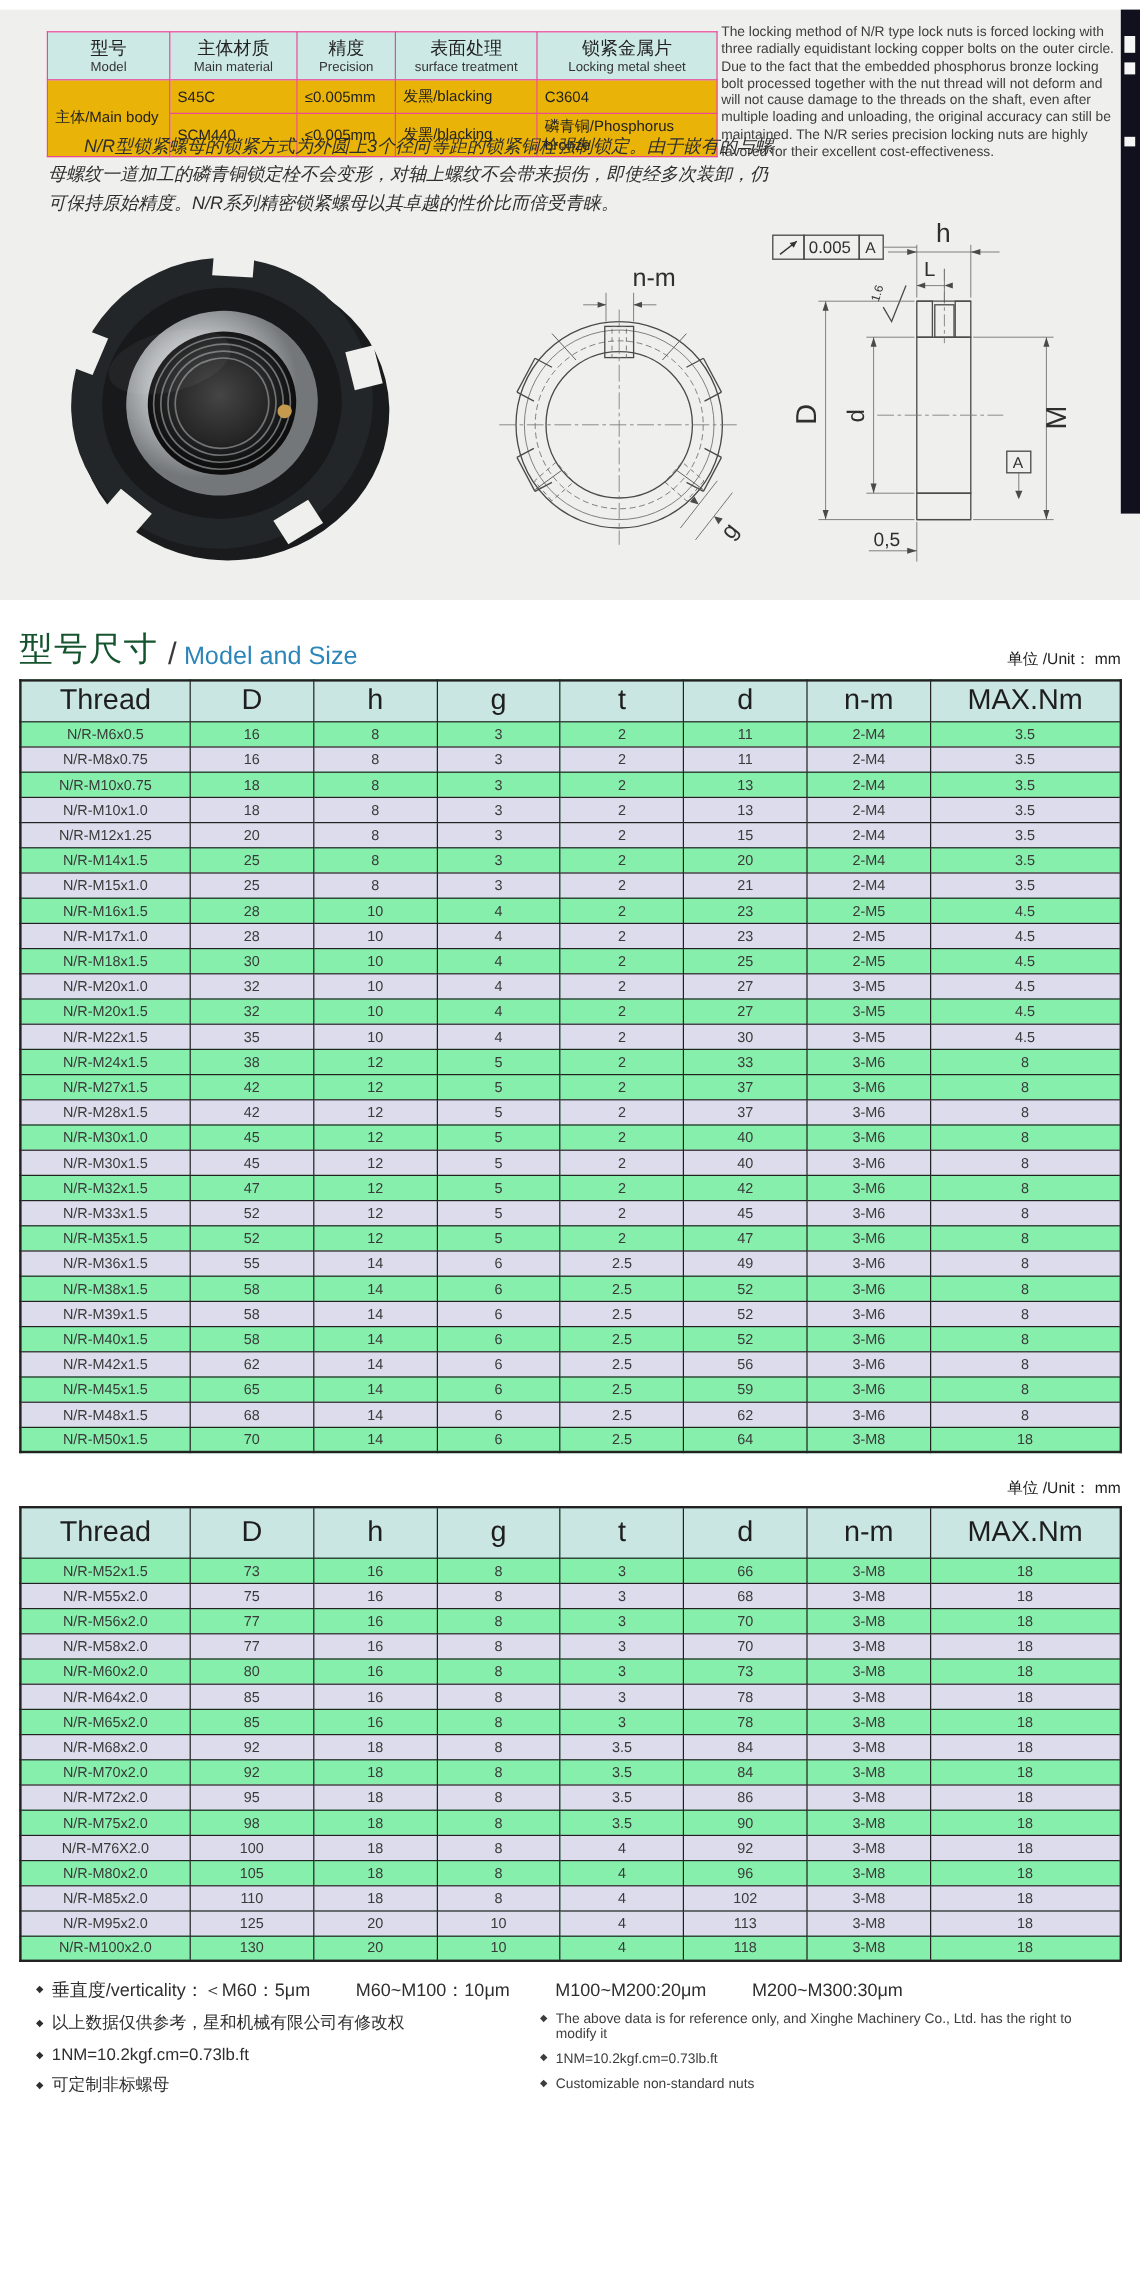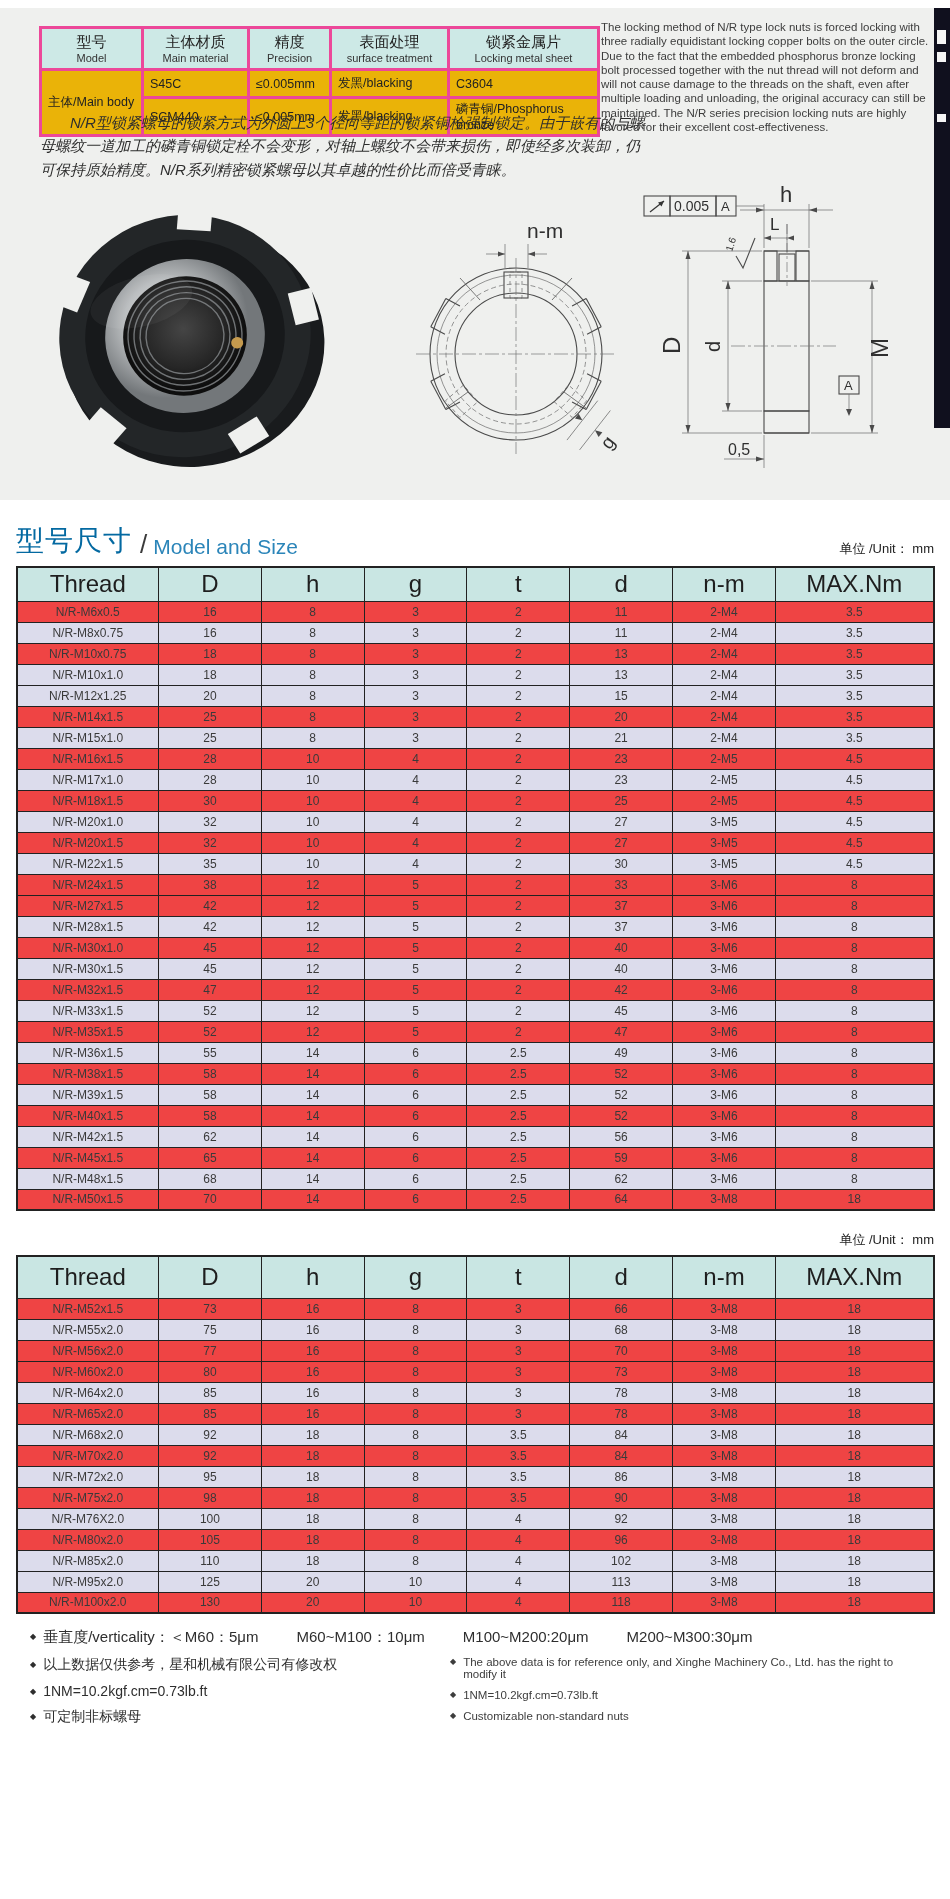--- a/index.html
+++ b/index.html
@@ -6,48 +6,48 @@
   body { font-family:"Liberation Sans","DejaVu Sans",sans-serif; background:#fff; }
   .page { position:relative; width:950px; height:1899px; background:#fff; overflow:hidden; }
 
   
   .top { position:absolute; top:8px; left:0; width:950px; height:492px; background:#eff0ee; }
   .sidebar { position:absolute; right:0; top:0; width:16px; height:420px; background:#10101e; }
   .sidebar .mark { position:absolute; left:3px; width:9px; background:#f5f5f5; }
 
   
   .spec-table { position:absolute; left:39px; top:18px; border-collapse:collapse; }
-  .spec-table th, .spec-table td { border:3px solid #ec4899; vertical-align:middle;margin-top:32px; }
+  .spec-table th, .spec-table td { border:1px solid #ec4899; vertical-align:middle;margin-top:32px; }
   .spec-table th { background:#cde9e6; padding:4px 5px; font-weight:400; }
   .spec-table th .zh { display:block; font-size:15px; color:#222; }
   .spec-table th .en { display:block; font-size:11px; color:#333; }
   .spec-table td { background:#eab308; font-size:12.5px; color:#222; height:28px; padding:2px 6px; }
   .c-model{width:102px}.c-mat{width:106px}.c-prec{width:82px}.c-surf{width:118px}.c-lock{width:150px}
 
   .desc-en { position:absolute; left:601px; top:12px; width:330px; font-size:11.5px; line-height:1.24; color:#3d3d3d; }
   .desc-cn { position:absolute; left:40px; top:103px; width:608px; font-size:15px; line-height:1.55; color:#2e2e2e; text-indent:2em;font-style:italic; }
 
   
   .photo  { position:absolute; left:30px;  top:170px; }
   .fview  { position:absolute; left:408px; top:208px; }
   .sview  { position:absolute; left:636px; top:158px; }
   .dline { stroke:#4a4a4a; stroke-width:1.1; fill:none; }
   .thin  { stroke:#6a6a6a; stroke-width:0.7; fill:none; }
   .dim-t { fill:#2f2f2f; }
 
   
   .heading { display:flex; align-items:flex-end; padding:0 16px; margin-top:522px; }
-  .heading .zh  { font-size:28px; color:#0369a1; letter-spacing:1px; }
+  .heading .zh  { font-size:28px; color:#14532d; letter-spacing:1px; }
   .heading .sep { font-size:26px; color:#3a3a3a; margin:0 6px 0 8px; }
   .heading .en  { font-size:21px; color:#2b85b9; padding-bottom:1px; }
   .heading .unit{ margin-left:auto; font-size:13px; color:#222; padding-bottom:2px; }
   .unit2 { text-align:right; font-size:13px; color:#222; margin:20px 16px 3px 0; }
 
   
-  .size-table { border-collapse:collapse; margin:6px auto 0; width:919px; table-layout:fixed; border:2px solid #222; background:#ef4444; }
+  .size-table { border-collapse:collapse; margin:6px auto 0; width:919px; table-layout:fixed; border:2px solid #222; background:#86efac; }
   .size-table th { background:#c9e6e3; border:1px solid #222; font-weight:400; font-size:24px; color:#1e1e1e; height:34px; }
   .t2 th { height:42px; }
   .size-table td { border:1px solid #222; text-align:center; font-size:12px; color:#3a3a3a; height:21px; padding:0 2px; }
   .size-table tr.alt td { background:#dcdcec; }
   .w-thread{width:142px}.w-n{width:103px}.w-max{width:158px}
 
   
   .notes { margin:14px 0 0 30px; width:900px; color:#2e2e2e; }
   .vert-line { display:flex; gap:38px; font-size:15px; margin-bottom:9px; align-items:baseline; }
   .note-cols { display:flex; }
@@ -691,20 +691,30 @@
         <tr>
           <td>N/R-M56x2.0</td>
           <td>77</td>
           <td>16</td>
           <td>8</td>
           <td>3</td>
           <td>70</td>
           <td>3-M8</td>
           <td>18</td>
         </tr>
+        <tr class="alt">
+          <td>N/R-M58x2.0</td>
+          <td>77</td>
+          <td>16</td>
+          <td>8</td>
+          <td>3</td>
+          <td>70</td>
+          <td>3-M8</td>
+          <td>18</td>
+        </tr>
         <tr>
           <td>N/R-M60x2.0</td>
           <td>80</td>
           <td>16</td>
           <td>8</td>
           <td>3</td>
           <td>73</td>
           <td>3-M8</td>
           <td>18</td>
         </tr>

